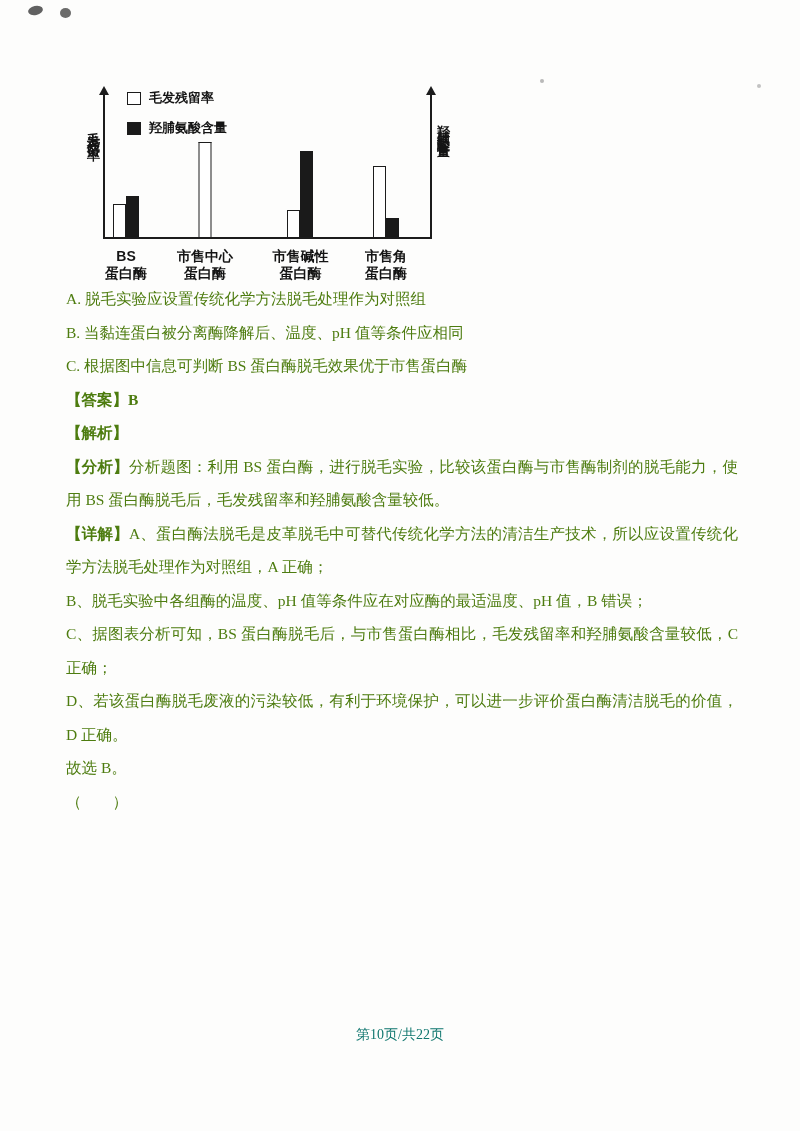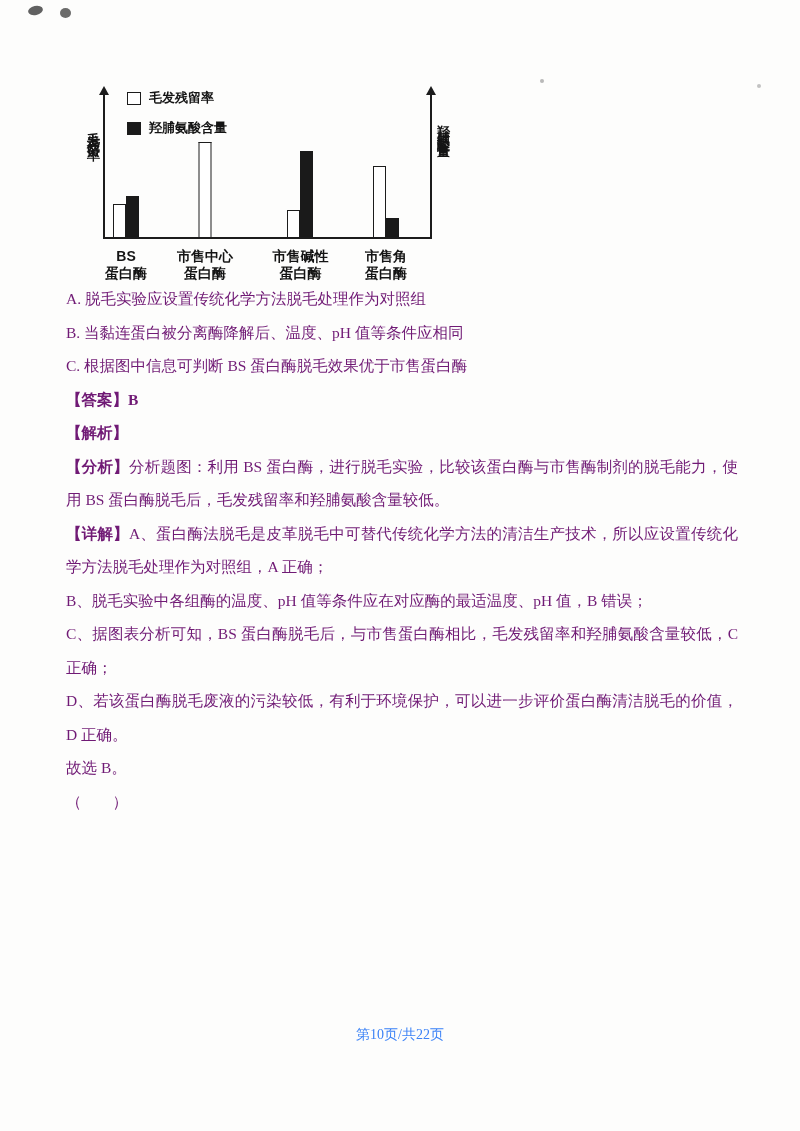--- a/index.html
+++ b/index.html
@@ -58,28 +58,28 @@
     text-align: center; font-weight: bold; font-size: 14px; line-height: 1.2;
     white-space: pre-line; color: #141414;
     font-family: "Liberation Sans", "DejaVu Sans", sans-serif;
   }
 
   
   .content {
     position: absolute; left: 66px; right: 62px; top: 282px;
     font-size: 15.5px; line-height: 33.5px;
     text-align: justify;
-    color: #701a75;
+    color: #4d7c0f;
   }
   .content p { margin: 0; }
   .bold { font-weight: bold; }
 
   .footer {
     position: absolute; left: 0; right: 0; top: 1026px;
-    text-align: center; font-size: 14px; color: #3b82f6;
+    text-align: center; font-size: 14px; color: #0f766e;
   }
 </style>
 </head>
 <body>
 
 <div class="page">
 
   <span class="speck a"></span>
   <span class="speck b"></span>
   <span class="speck c"></span>

